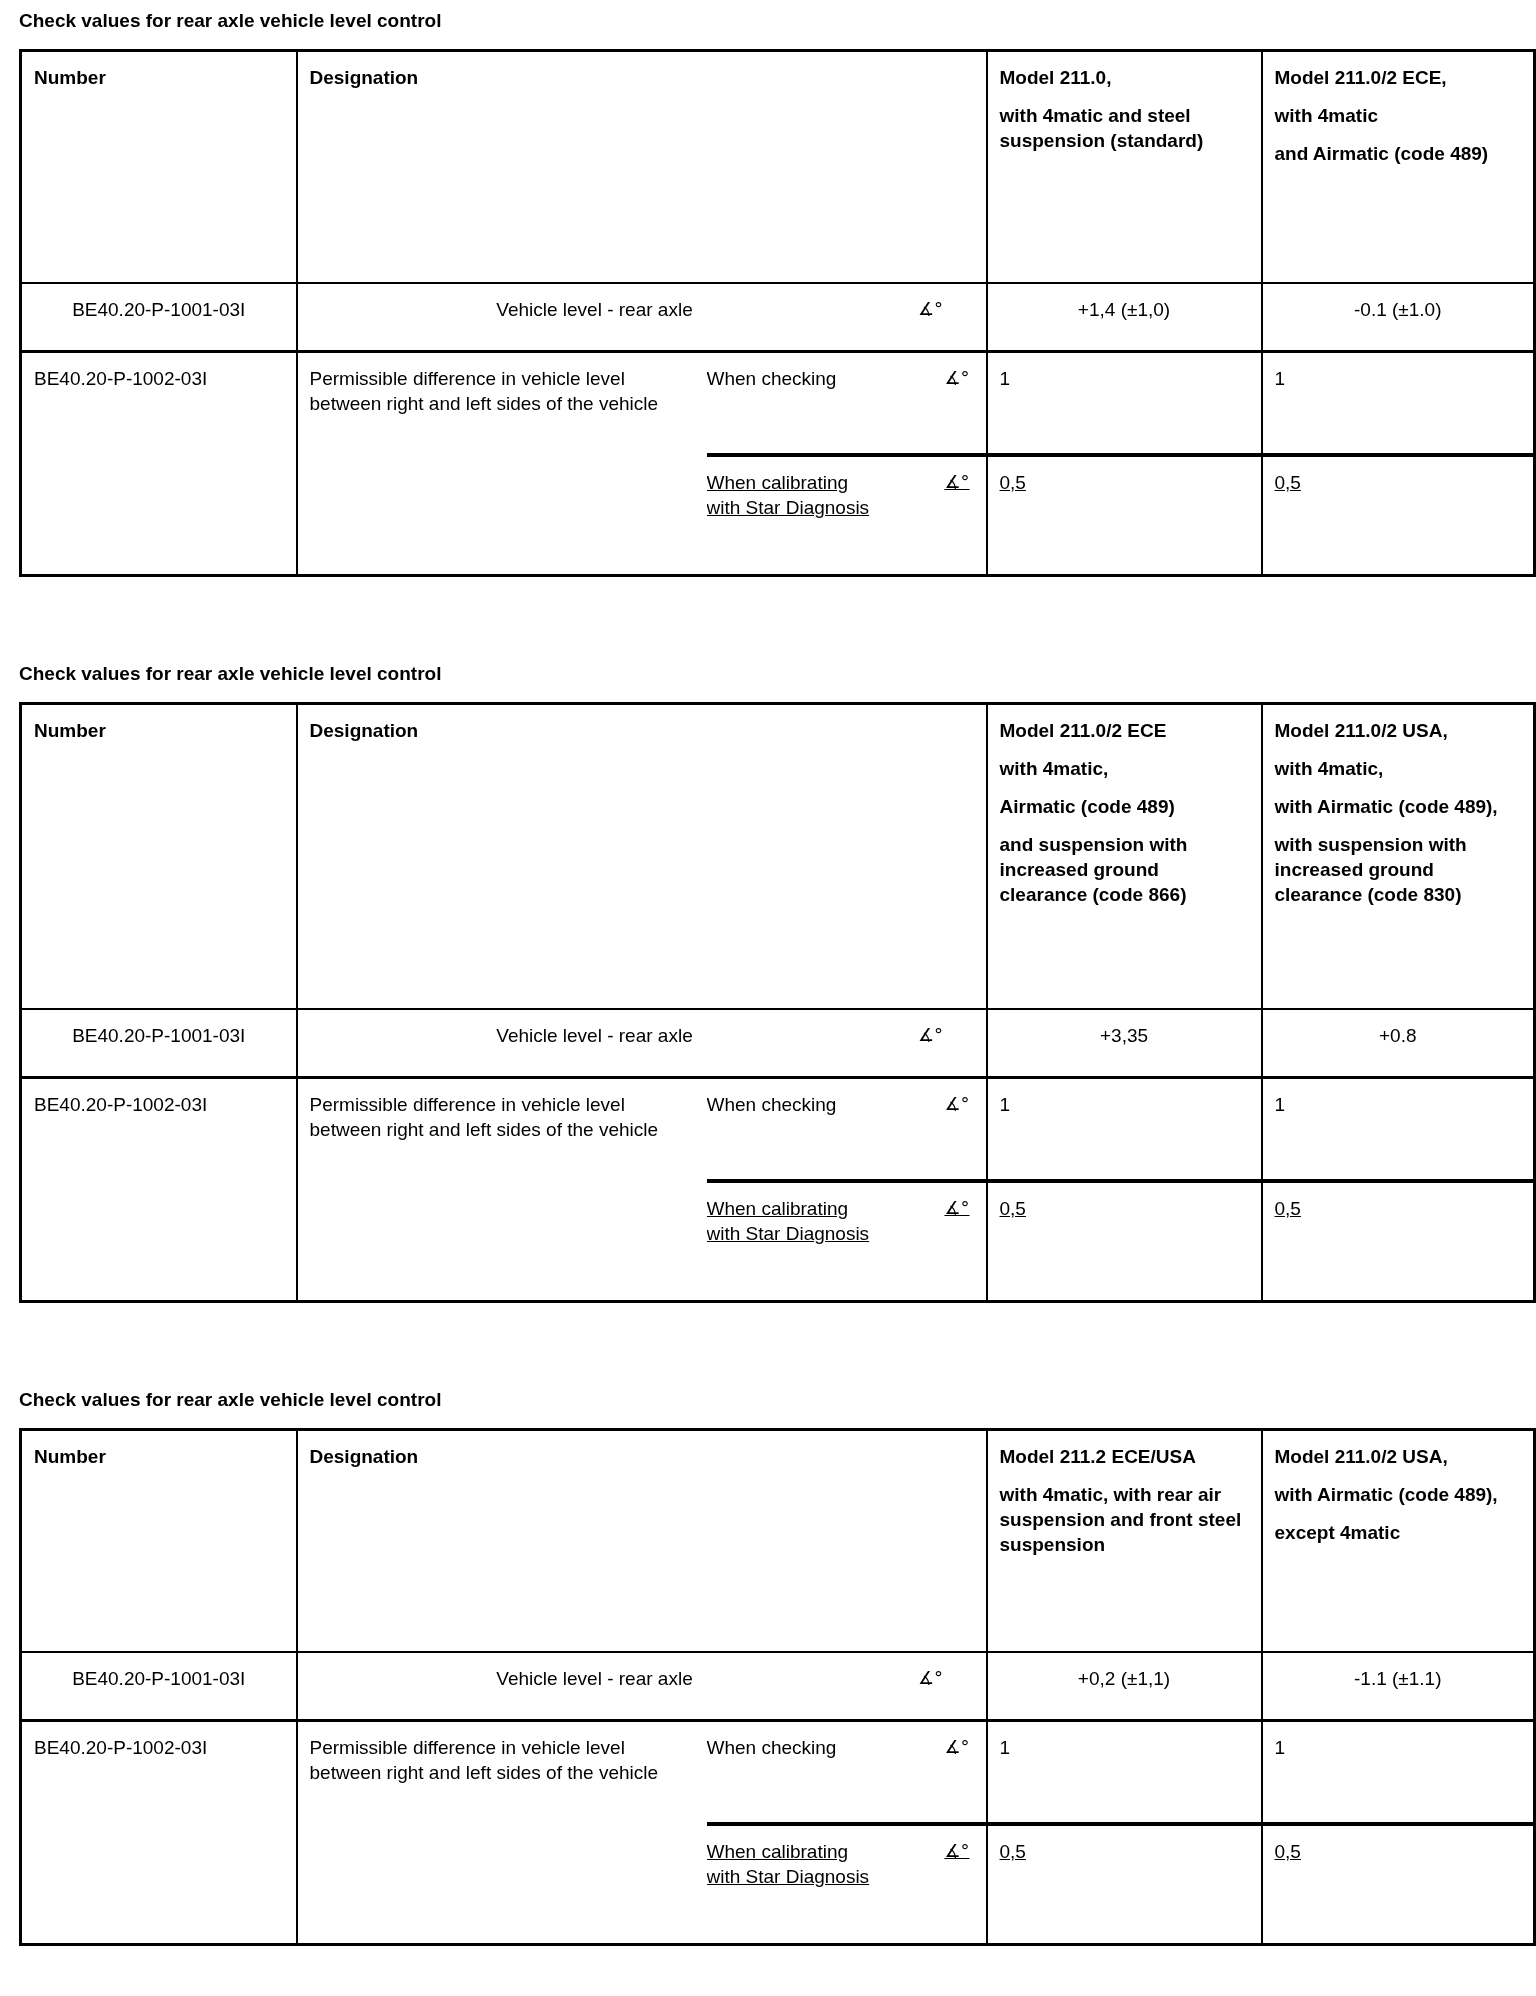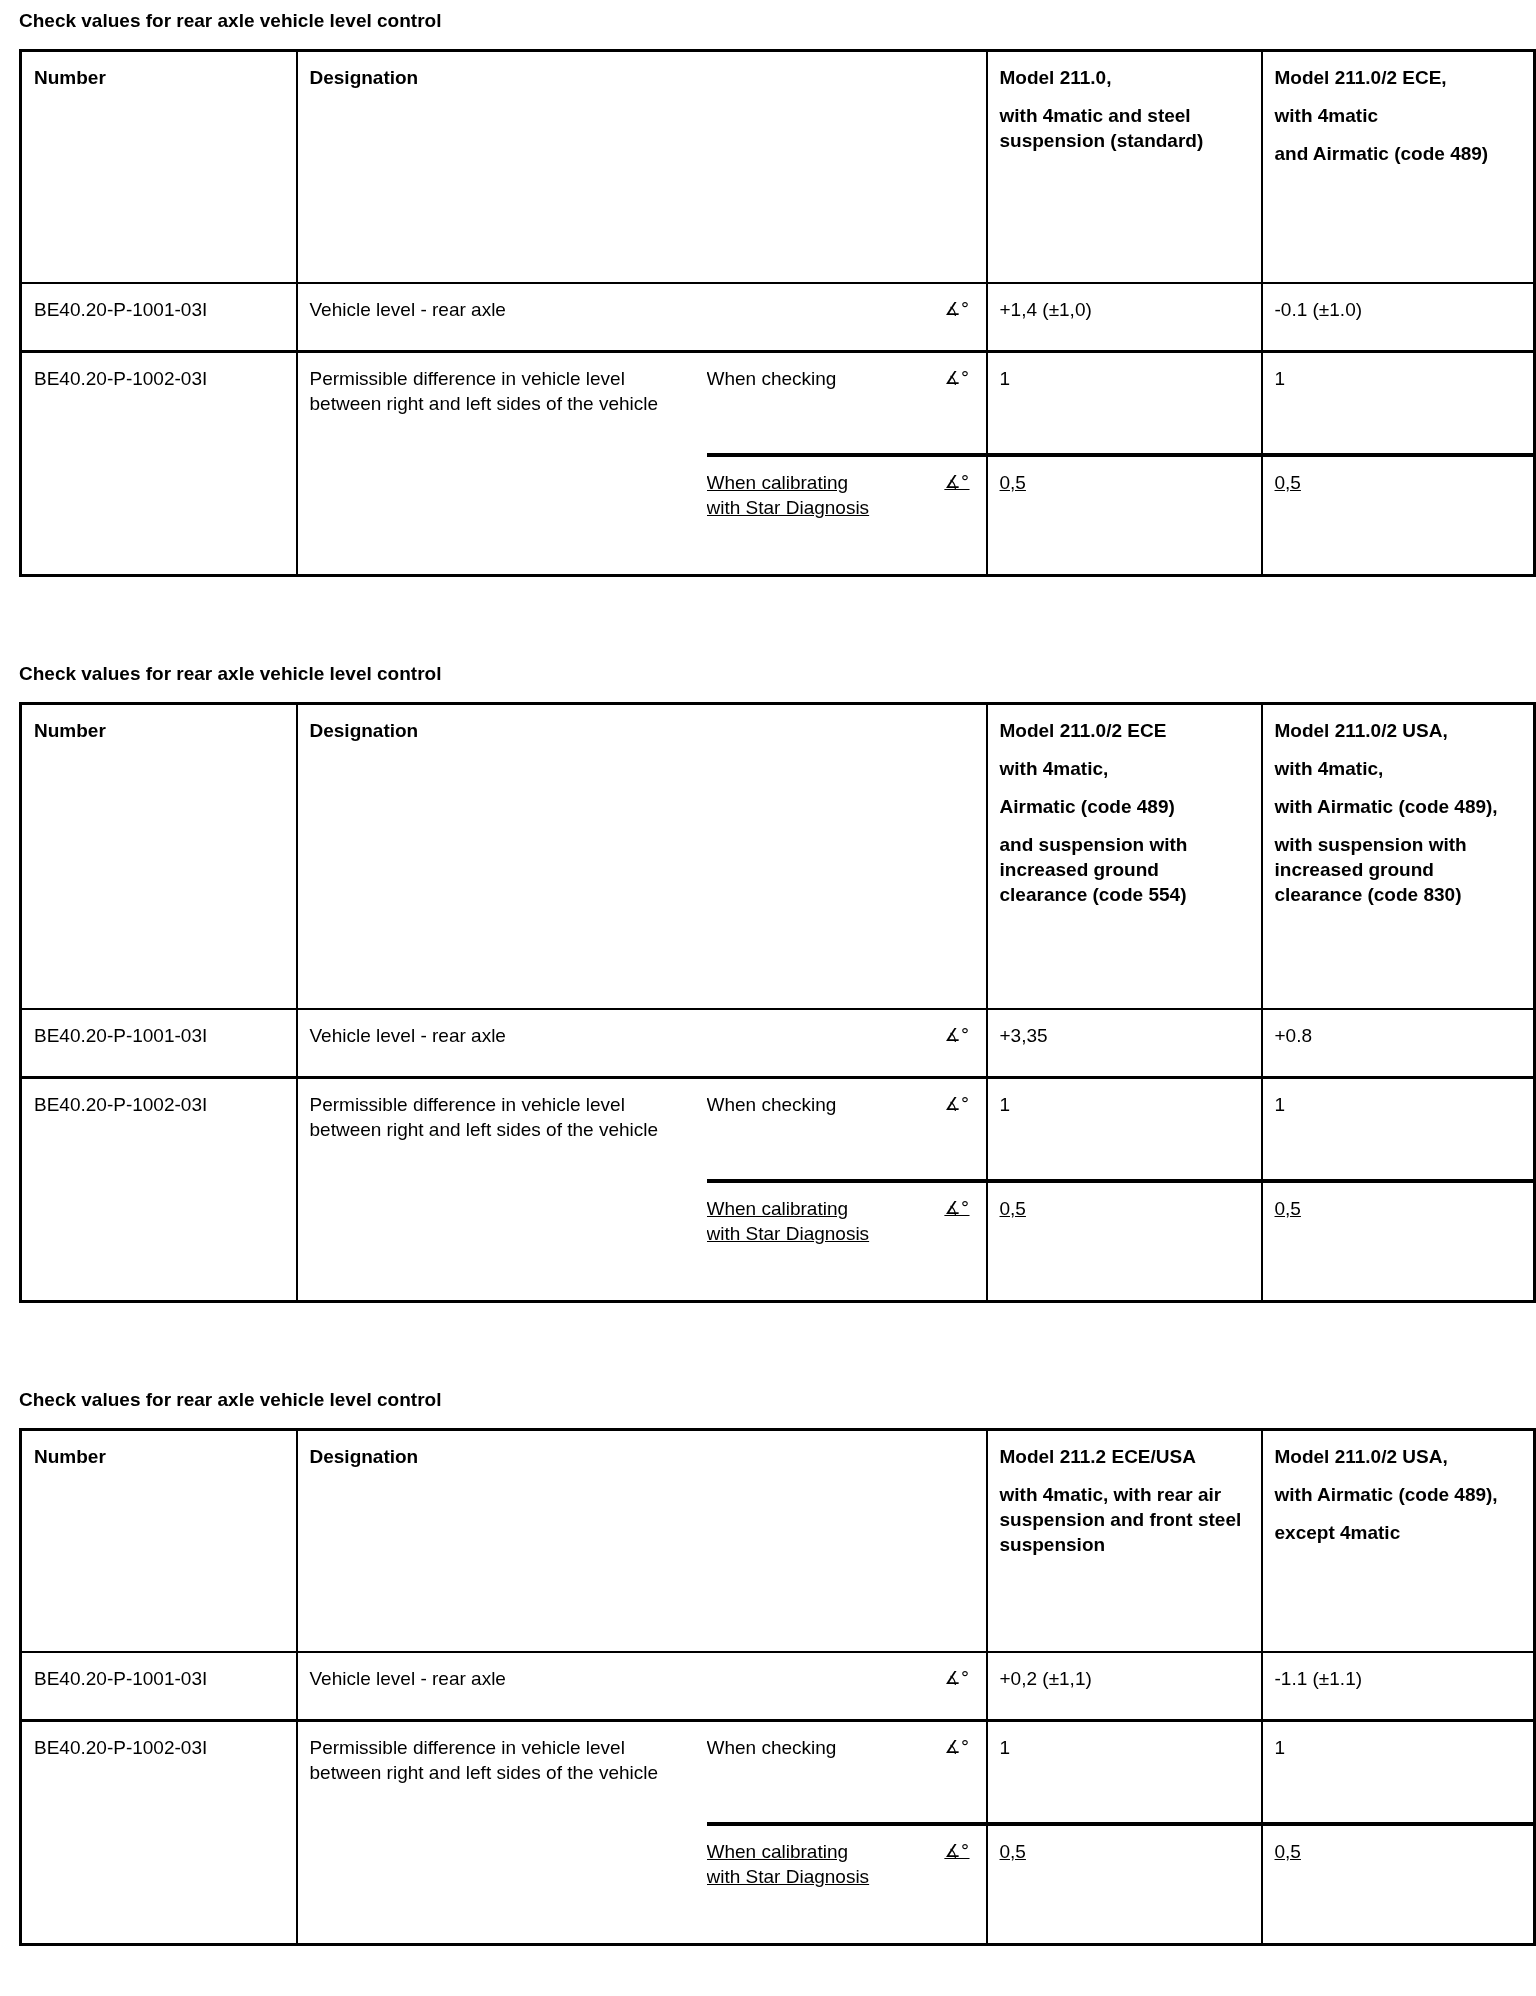--- a/index.html
+++ b/index.html
@@ -40,21 +40,21 @@
   col.w6 { width: 273px; }
   td {
     vertical-align: top;
     padding: 13px 12px 10px 12px;
     overflow: hidden;
     margin-left: 7px;
   }
   td.vr { border-right: 2px solid #000; }
   tr.hdr td { font-weight: bold; border-bottom: 2px solid #000; }
   tr.hdr p { margin: 0 0 13px 0; }
-  tr.r1 td { border-bottom: 3px solid #000; }
+  tr.r1 td { border-bottom: 3px solid #000; text-align: center; }
   tr.r2b td { border-top: 4px solid #000; }
   td.when { padding-left: 0; }
   td.icon {
     text-align: right;
     padding-left: 0;
     padding-right: 16px;
     font-family: "DejaVu Sans", sans-serif;
     font-size: 18px;
   }
   
@@ -132,21 +132,21 @@
           <col class="w6">
         </colgroup>
       <tbody>
         <tr class="hdr">
           <td class="vr">Number</td>
           <td class="vr" colspan="3">Designation</td>
           <td class="vr">
             <p>Model 211.0/2 ECE</p>
             <p>with 4matic,</p>
             <p>Airmatic (code 489)</p>
-            <p>and suspension with increased ground clearance (code 554)</p>
+            <p>and suspension with increased ground clearance (code 866)</p>
           </td>
           <td>
             <p>Model 211.0/2 USA,</p>
             <p>with 4matic,</p>
             <p>with Airmatic (code 489),</p>
             <p>with suspension with increased ground clearance (code 830)</p>
           </td>
         </tr>
         <tr class="r1">
           <td class="vr">BE40.20-P-1001-03I</td>

